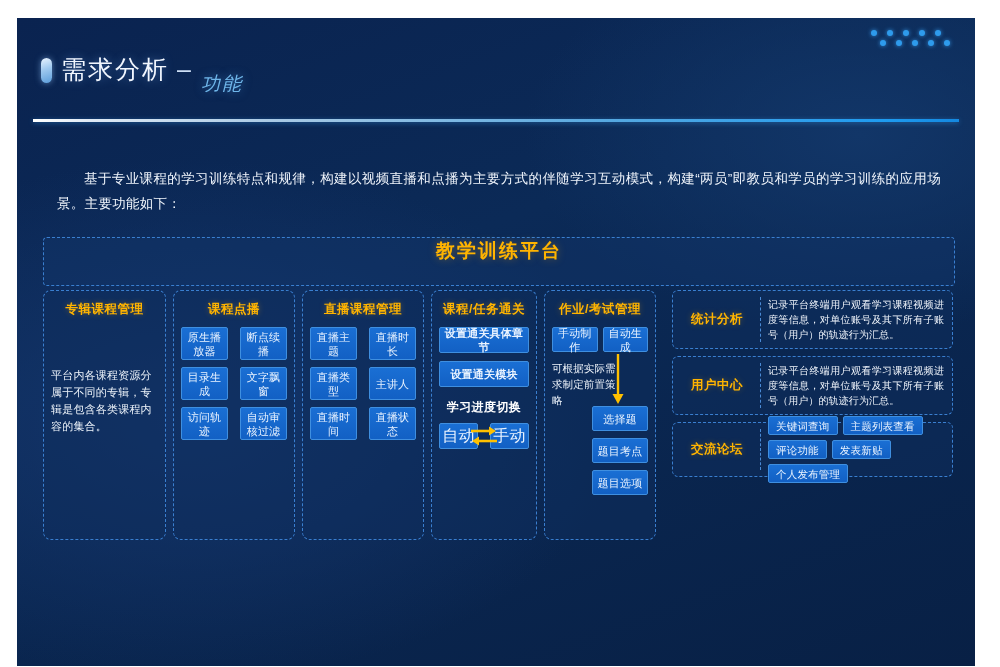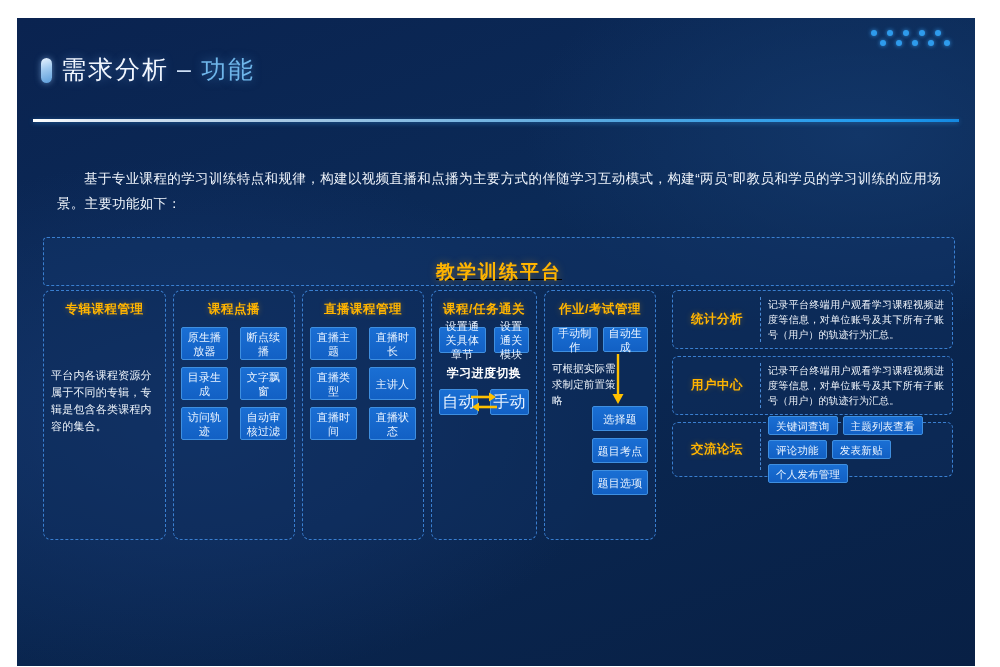--- a/index.html
+++ b/index.html
@@ -27,44 +27,45 @@
   .title-main{
     position:absolute;left:44px;top:33px;height:36px;line-height:36px;
     font-size:25px;color:#f2f7ff;letter-spacing:2px;font-weight:400;
     text-shadow:0 0 10px rgba(120,180,255,.45);
   }
   .title-dash{
     position:absolute;left:160px;top:33px;height:36px;line-height:36px;
     font-size:25px;color:#cddff5;
   }
   .title-sub{
-    position:absolute;left:184px;top:33px;height:36px;line-height:36px;
-    font-size:25px;color:#6fb6ea;letter-spacing:2px;
+    position:absolute;left:184px;top:48px;height:36px;line-height:36px;
+    font-size:19px;color:#6fb6ea;letter-spacing:2px;
     text-shadow:0 0 10px rgba(90,170,240,.5);
+    font-style:italic;
   }
   #dots{position:absolute;right:22px;top:12px;width:82px;height:28px;}
   #dots .dot{position:absolute;width:6px;height:6px;border-radius:50%;
     background:#2e9bec;box-shadow:0 0 4px rgba(60,170,255,.8);}
   #underline{
     position:absolute;left:16px;top:101px;width:926px;height:3px;
     background:linear-gradient(90deg,#ffffff 0%,#dfe9f4 6%,#a9c9e4 26%,#56a8e0 62%,#1e9bf0 92%,#1488e0 100%);
     box-shadow:0 1px 5px rgba(60,160,240,.45);
   }
   
   #intro{
     position:absolute;left:40px;top:148px;width:884px;
     font-size:13.5px;line-height:25px;color:#f0f5fc;letter-spacing:.3px;
     text-indent:2em;text-align:justify;
   }
   
   #banner{
     position:absolute;left:26px;top:219px;width:910px;height:47px;
     border:1.5px dashed #3a7fd0;border-radius:4px;
     background:rgba(18,52,104,.52);
-    display:flex;align-items:flex-end;justify-content:center;text-decoration:underline;
+    display:flex;align-items:flex-start;justify-content:center;
   }
   #banner .banner-text{
     font-size:19px;font-weight:bold;color:#ffb400;letter-spacing:2px;
     text-shadow:0 0 8px rgba(255,170,0,.35);
   }
   
   #cols{position:absolute;left:26px;top:272px;width:910px;height:250px;
         display:flex;gap:7px;}
   .col{
     border:1.4px dashed #3a7fd0;border-radius:8px;
@@ -88,21 +89,21 @@
   }
   .btn{
     background:linear-gradient(180deg,#1a6fd4 0%,#1260c4 100%);
     border:1px solid #3f8fe0;color:#e9f3ff;
     font-size:11px;line-height:14px;text-align:center;
     display:flex;align-items:center;justify-content:center;
     box-sizing:border-box;letter-spacing:.2px;
   }
   .grid2{display:grid;grid-template-columns:1fr 1fr;gap:7px 12px;width:100%;}
   .grid2 .btn{height:33px;padding:2px;border-radius:2px;}
-  .stack{display:flex;flex-direction:row;gap:8px;width:100%;}
+  .stack{display:flex;flex-direction:column;gap:8px;width:100%;font-weight:bold;}
   .stack .btn{height:26px;border-radius:2px;}
   
   .switch-label{
     font-size:12px;color:#ffffff;font-weight:bold;text-align:center;
     margin:12px 0 6px;letter-spacing:.4px;
   }
   .switch-row{display:flex;align-items:center;width:100%;height:28px;position:relative;}
   .switch-row .btn{width:39px;height:26px;border-radius:2px;font-size:16px;}
   .arrows{flex:1;position:relative;height:26px;}
   .arrows svg{position:absolute;left:50%;top:50%;transform:translate(-50%,-50%);}

